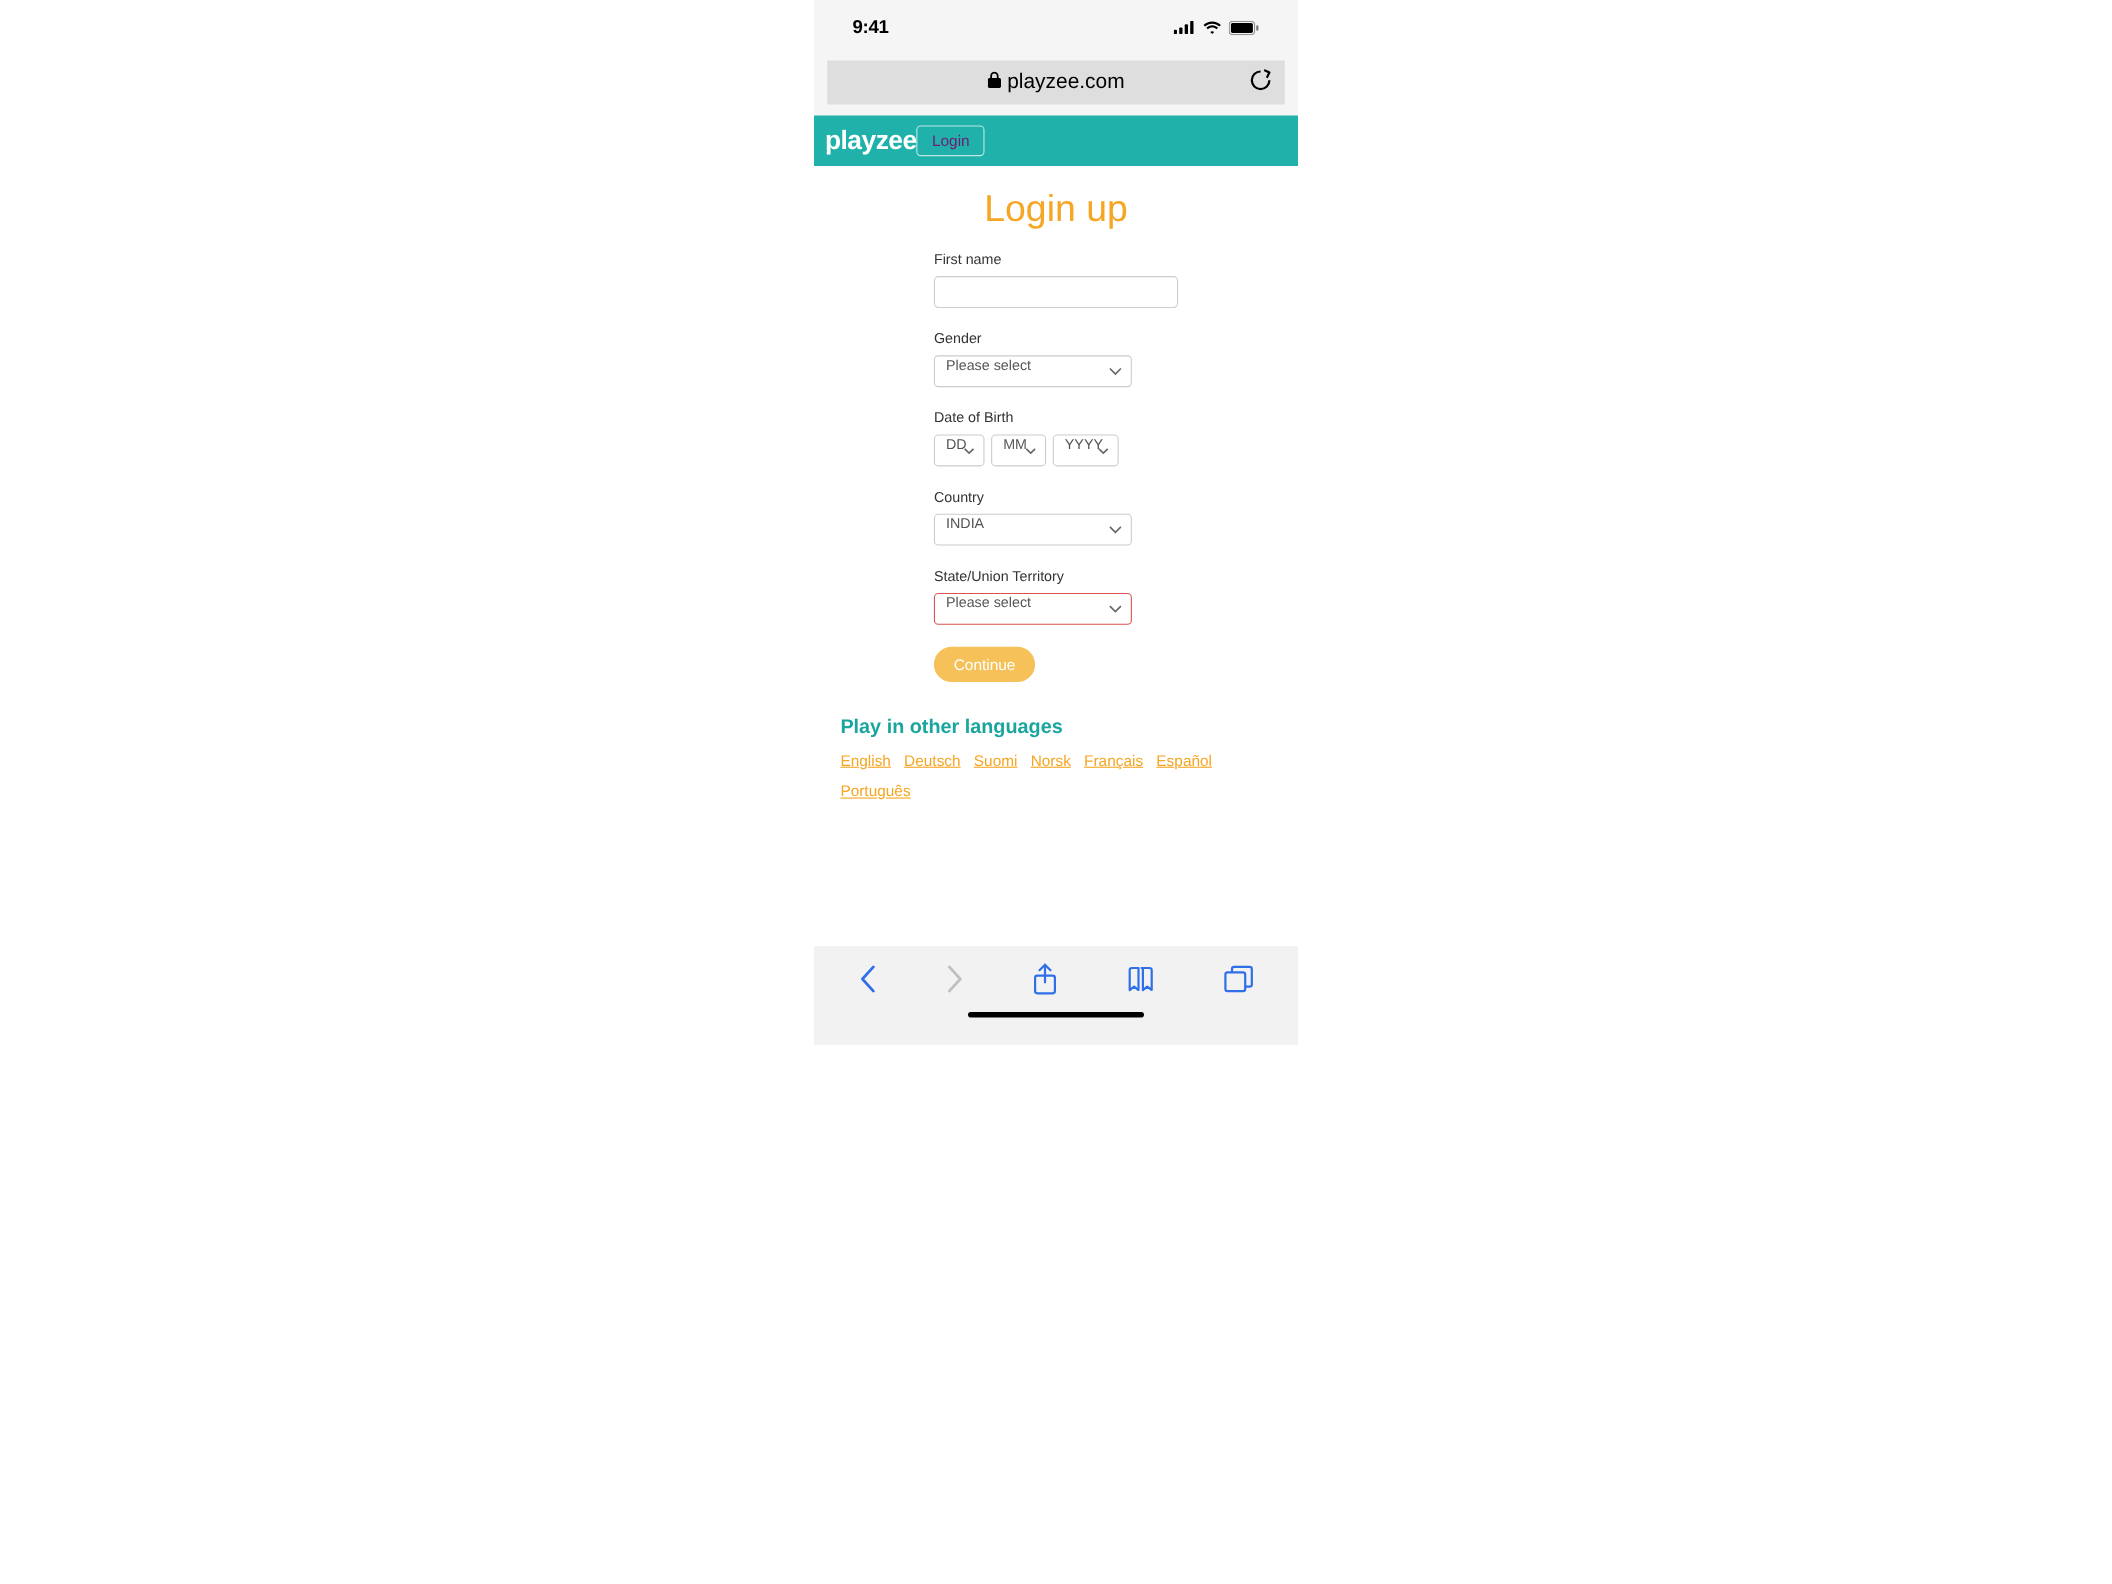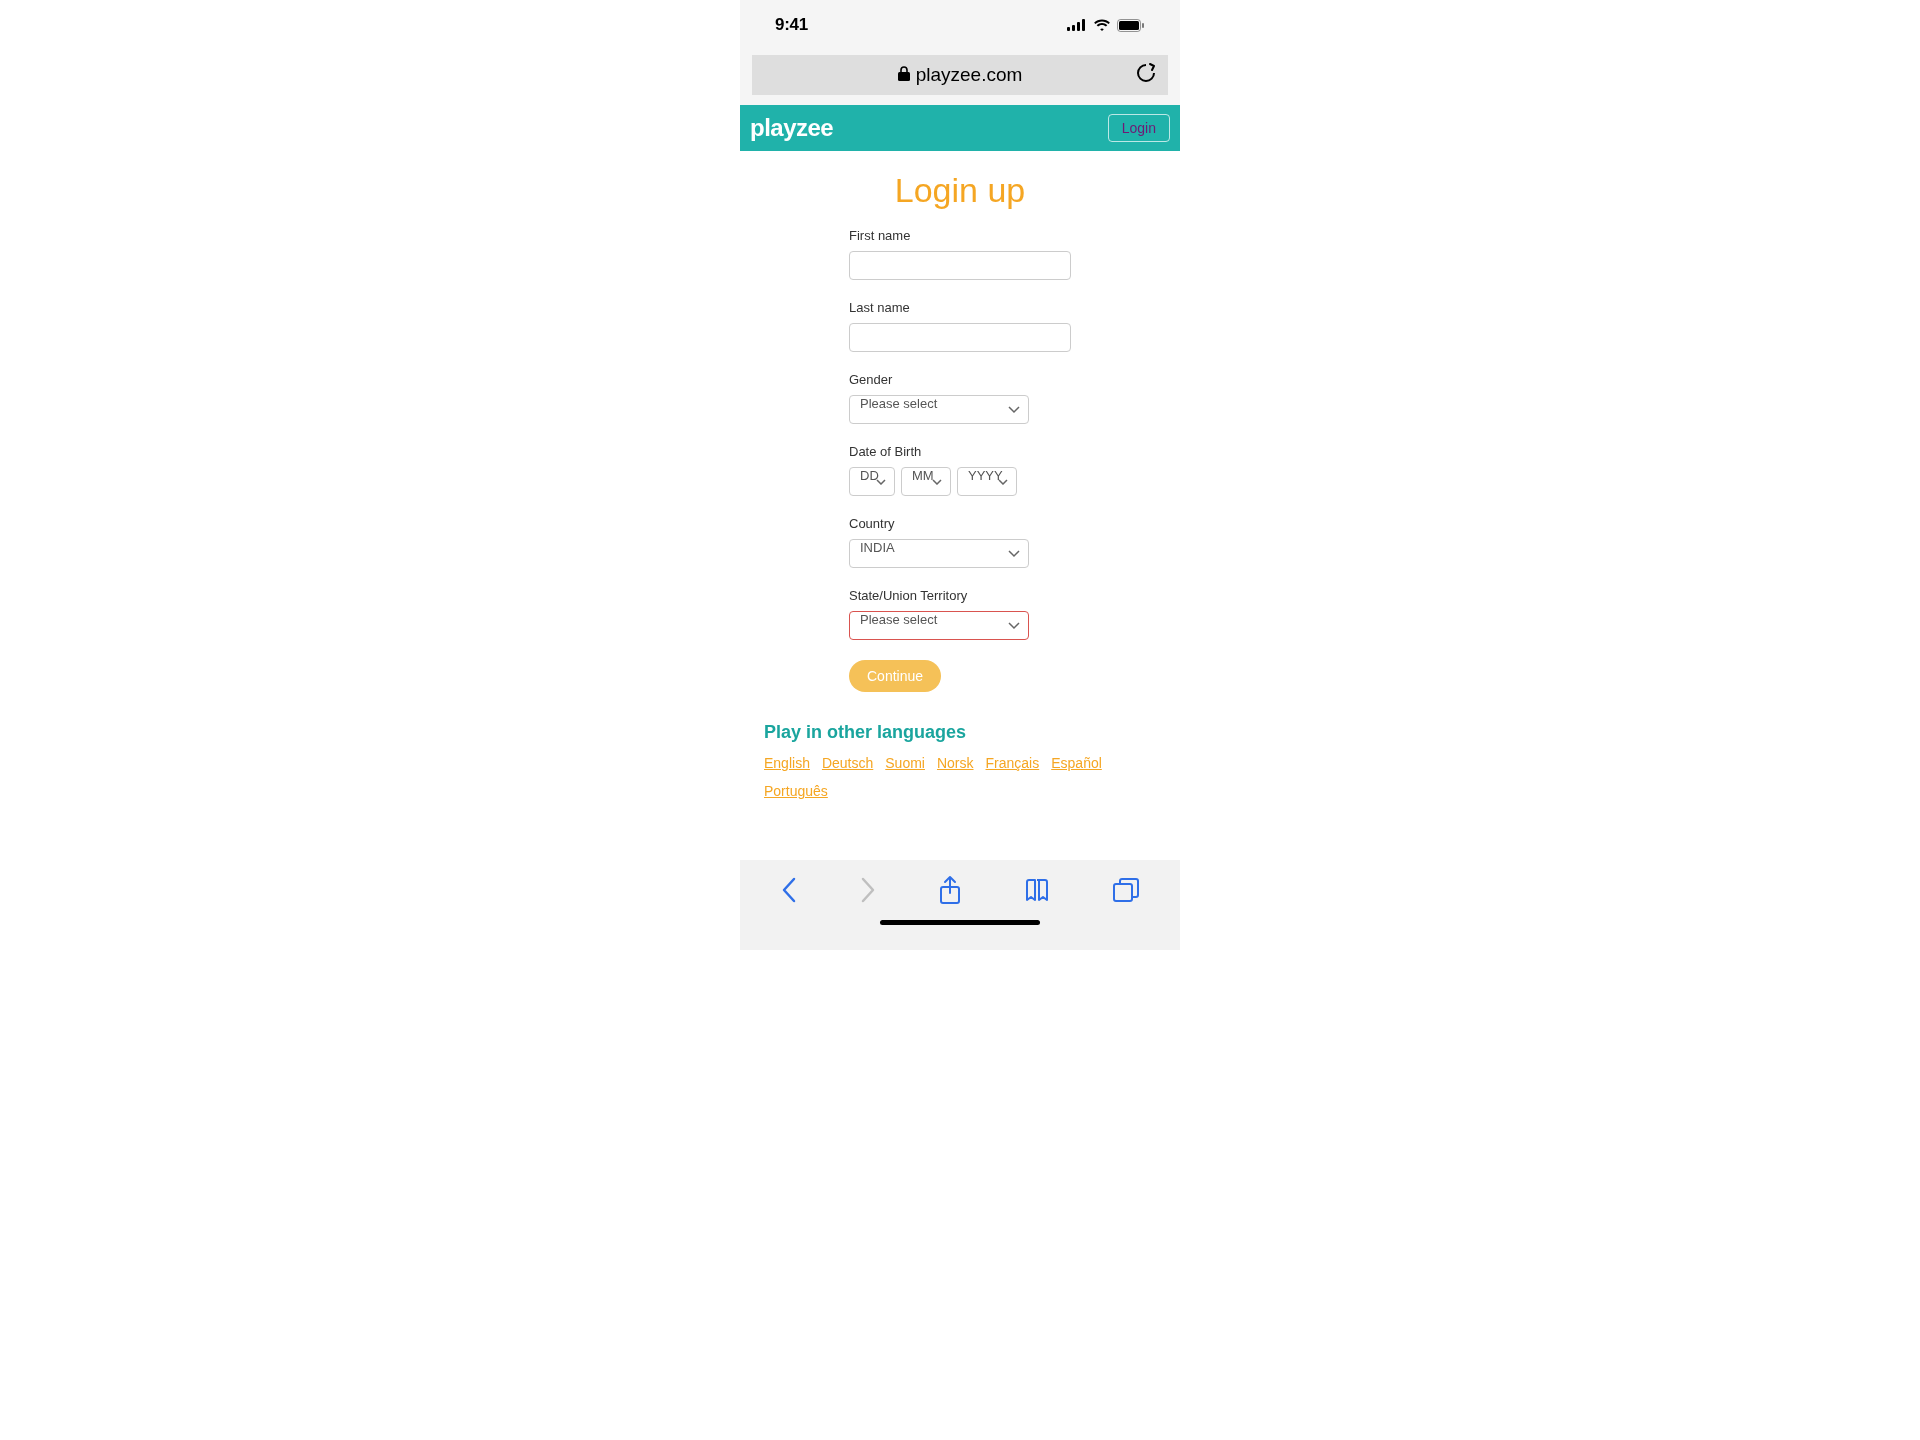--- a/index.html
+++ b/index.html
@@ -68,21 +68,21 @@
       position: absolute;
       right: 12px;
     }
 
     
     .app-header {
       background: #20b2aa;
       height: 46px;
       display: flex;
       align-items: center;
-      justify-content: space-between;
+      justify-content: flex-start;
       padding: 0 10px;
     }
     .logo {
       color: #ffffff;
       font-size: 24px;
       font-weight: 700;
       letter-spacing: -0.5px;
     }
     .login-btn {
       border: 1px solid rgba(255,255,255,0.7);
@@ -273,24 +273,20 @@
   <div class="page-content">
     <h1 class="signup-title">Login up</h1>
 
     <div class="form">
 
       <div class="form-group">
         <label class="form-label">First name</label>
         <input class="text-input" style="">
       </div>
 
-      <div class="form-group">
-        <label class="form-label">Last name</label>
-        <input class="text-input" style="">
-      </div>
 
       <div class="form-group">
         <label class="form-label">Gender</label>
         <div class="select select-wrap">
           <span>Please select</span>
           <span class="chevron">
               <svg width="12" height="8" viewBox="0 0 12 8">
                 <path d="M1 1l5 5 5-5" stroke="#666" stroke-width="1.5" fill="none"></path>
               </svg>
             </span>

